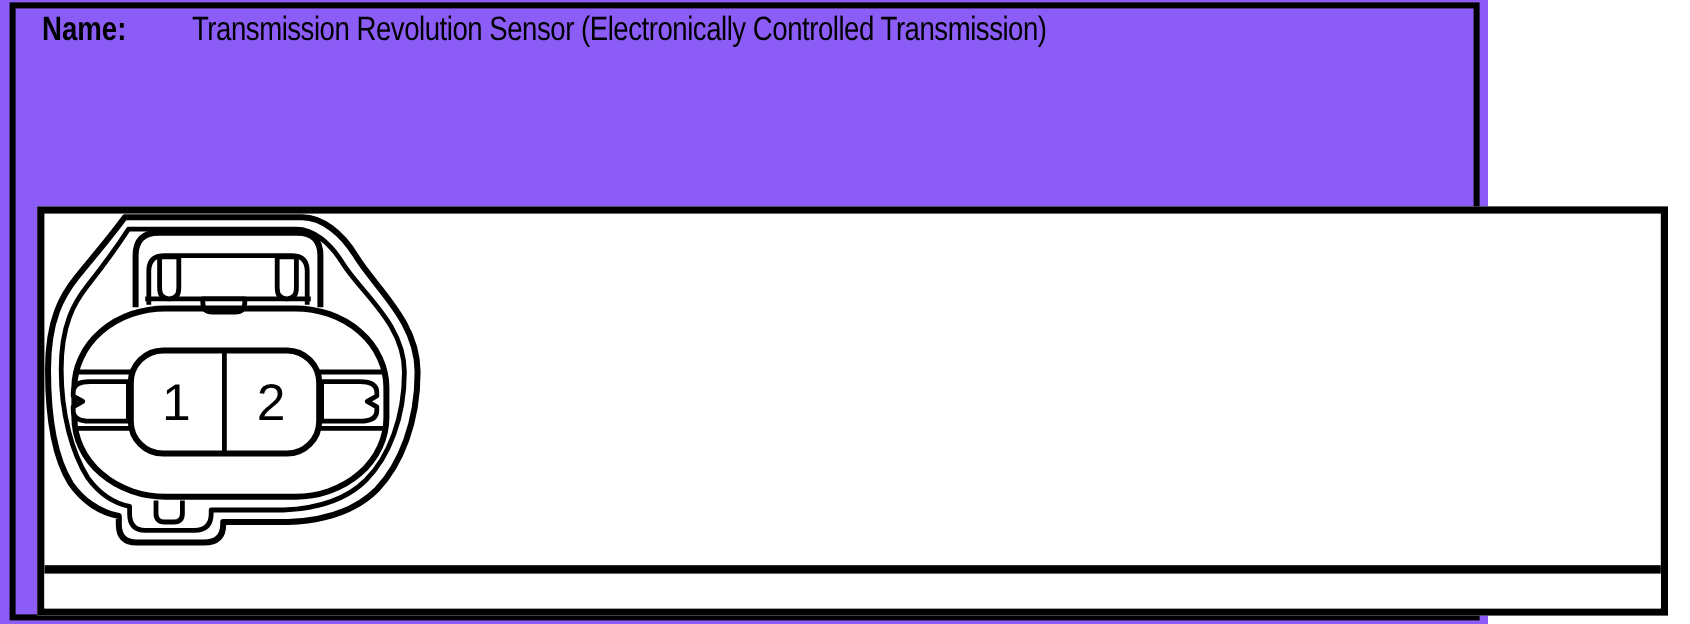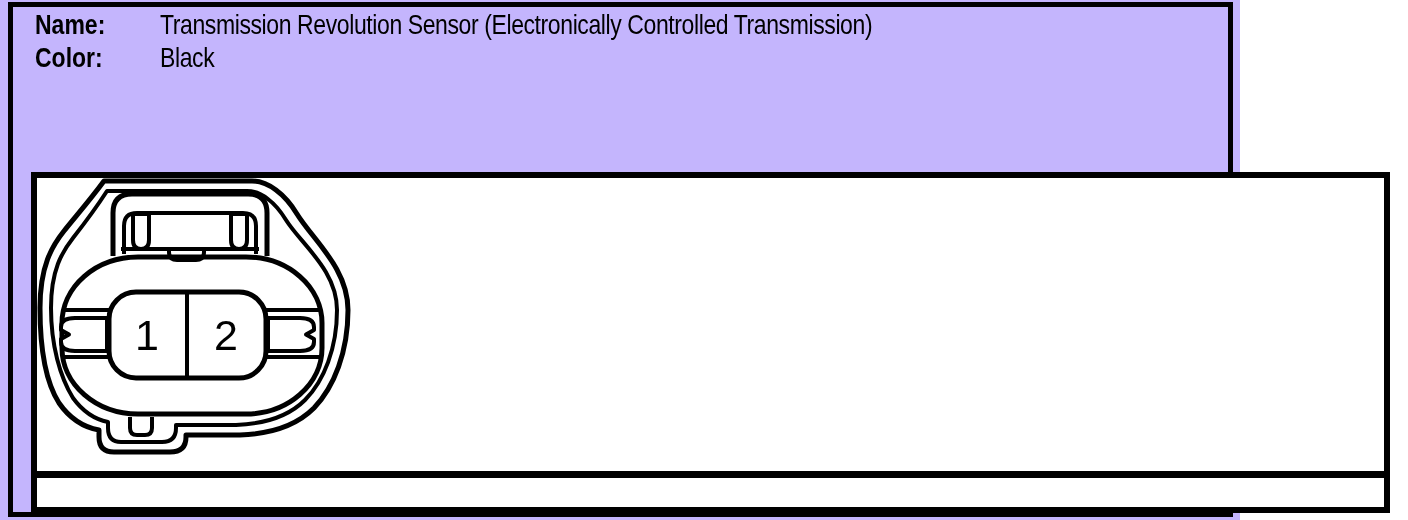--- a/index.html
+++ b/index.html
@@ -2,21 +2,21 @@
 <html><head>
 <meta charset="utf-8">
 <style>
   * { margin: 0; padding: 0; box-sizing: border-box; }
   html, body {
     width: 1408px; height: 520px;
     background: #ffffff;
     font-family: "Liberation Sans", "DejaVu Sans", sans-serif;
     overflow: hidden;
   }
-  .page { position: relative; width: 1240px; height: 520px; background: #c4b5fd; }
+  .page { position: relative; width: 1240px; height: 520px; background: #8b5cf6; }
 
   
   .outer-frame {
     position: absolute;
     left: 8px; top: 2px; right: 7px; bottom: 3px;
     border: 5px solid #000;
   }
 
   
   .header-info {
@@ -80,24 +80,20 @@
 
 <div class="page">
 
   <div class="outer-frame"></div>
 
   <div class="header-info">
     <div class="field-row">
       <span class="field-label">Name:</span>
       <span class="field-value">Transmission Revolution Sensor (Electronically Controlled Transmission)</span>
     </div>
-    <div class="field-row">
-      <span class="field-label">Color:</span>
-      <span class="field-value">Black</span>
-    </div>
   </div>
 
   <div class="diagram-box">
     <div class="diagram-footer-strip"></div>
   </div>
 
   <svg class="connector-svg" viewBox="0 0 1408 520" xmlns="http://www.w3.org/2000/svg">
     <g stroke="#000000" fill="none" stroke-linejoin="round">
 
       <path stroke-width="5" d="

